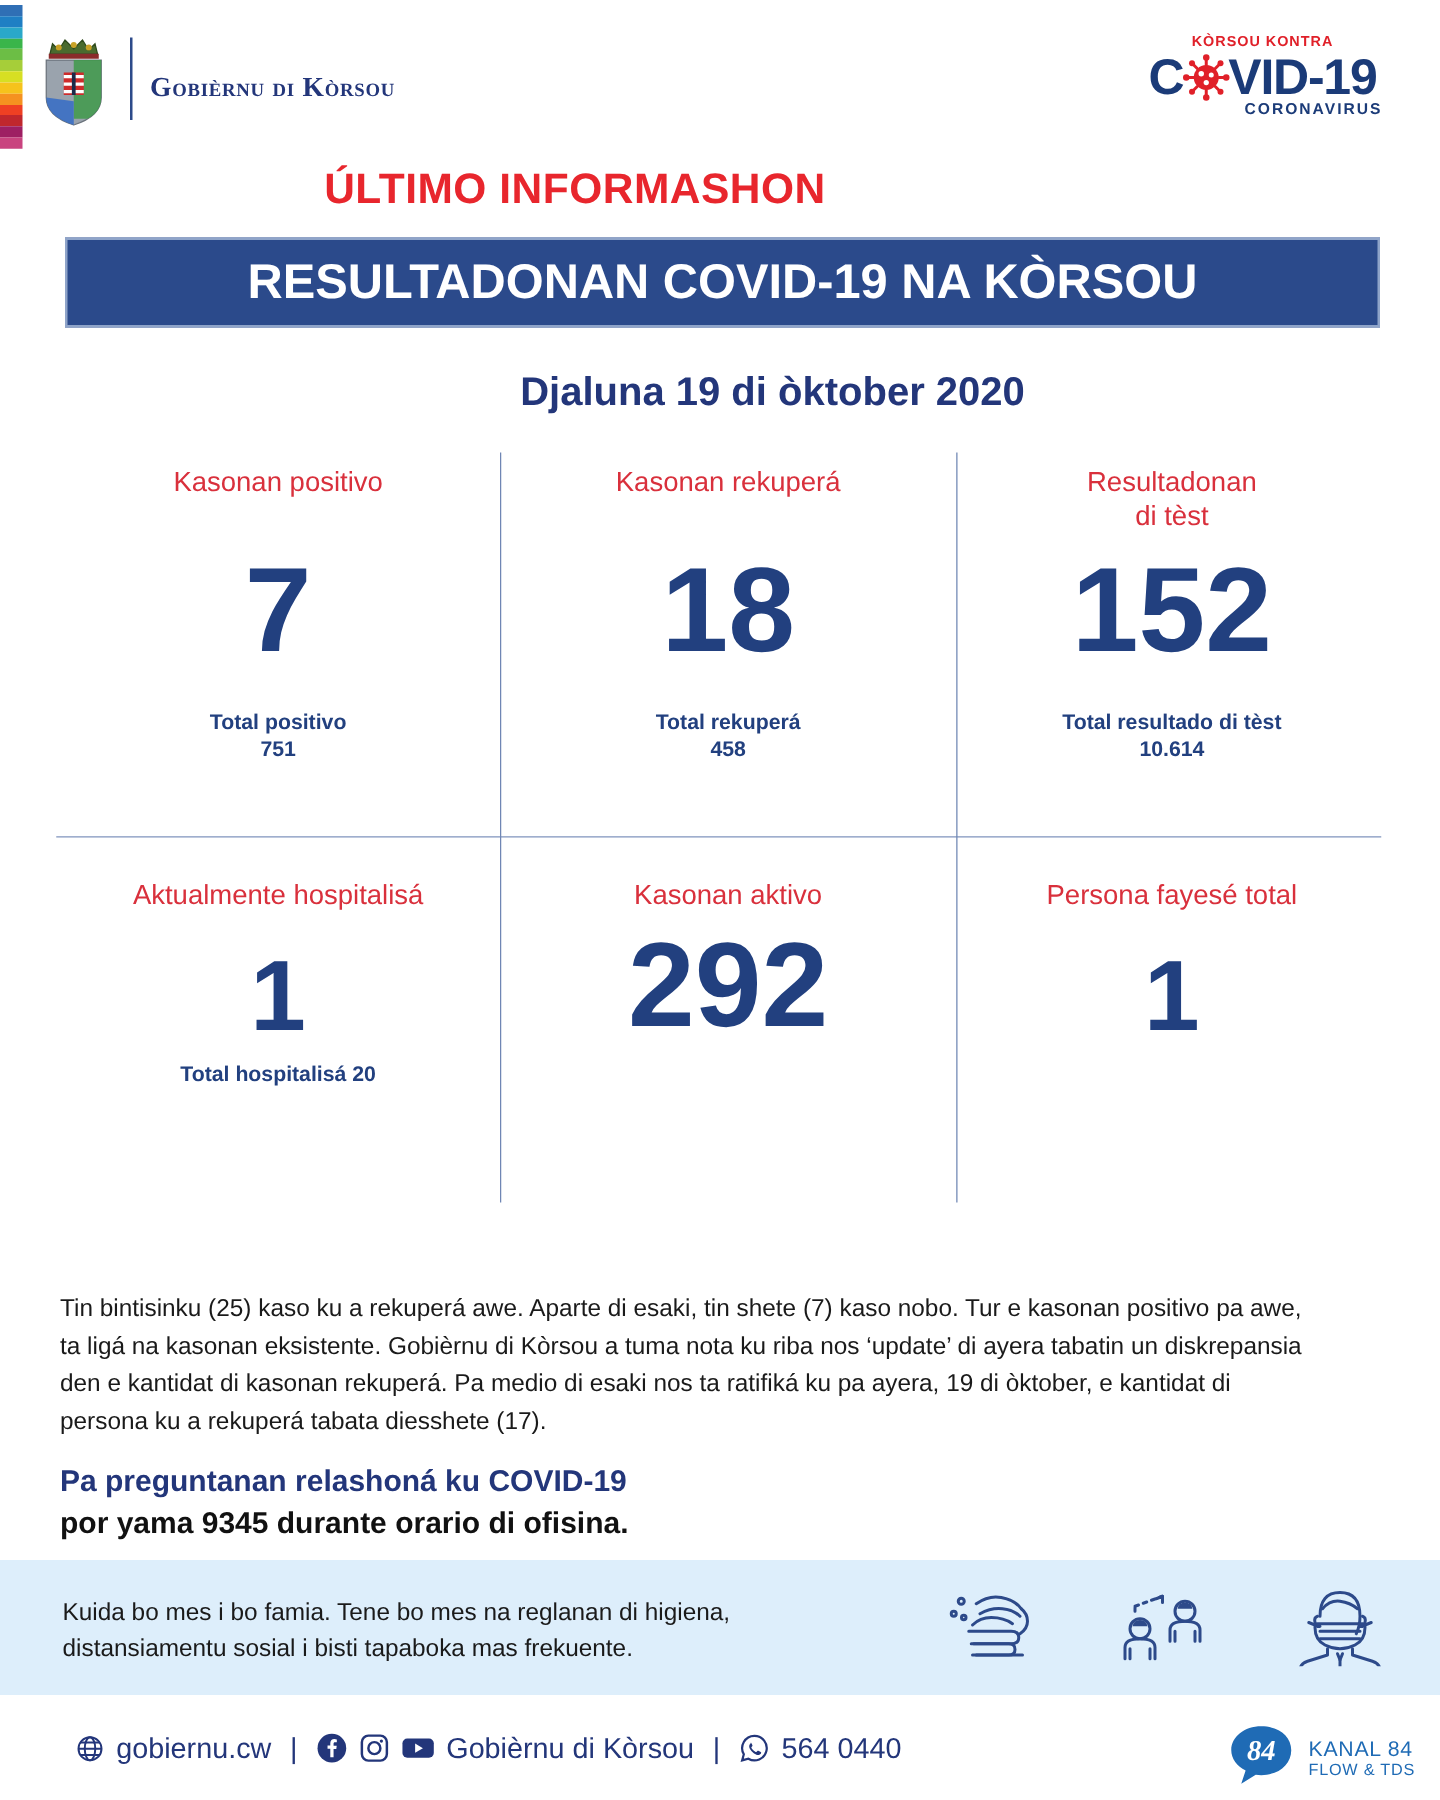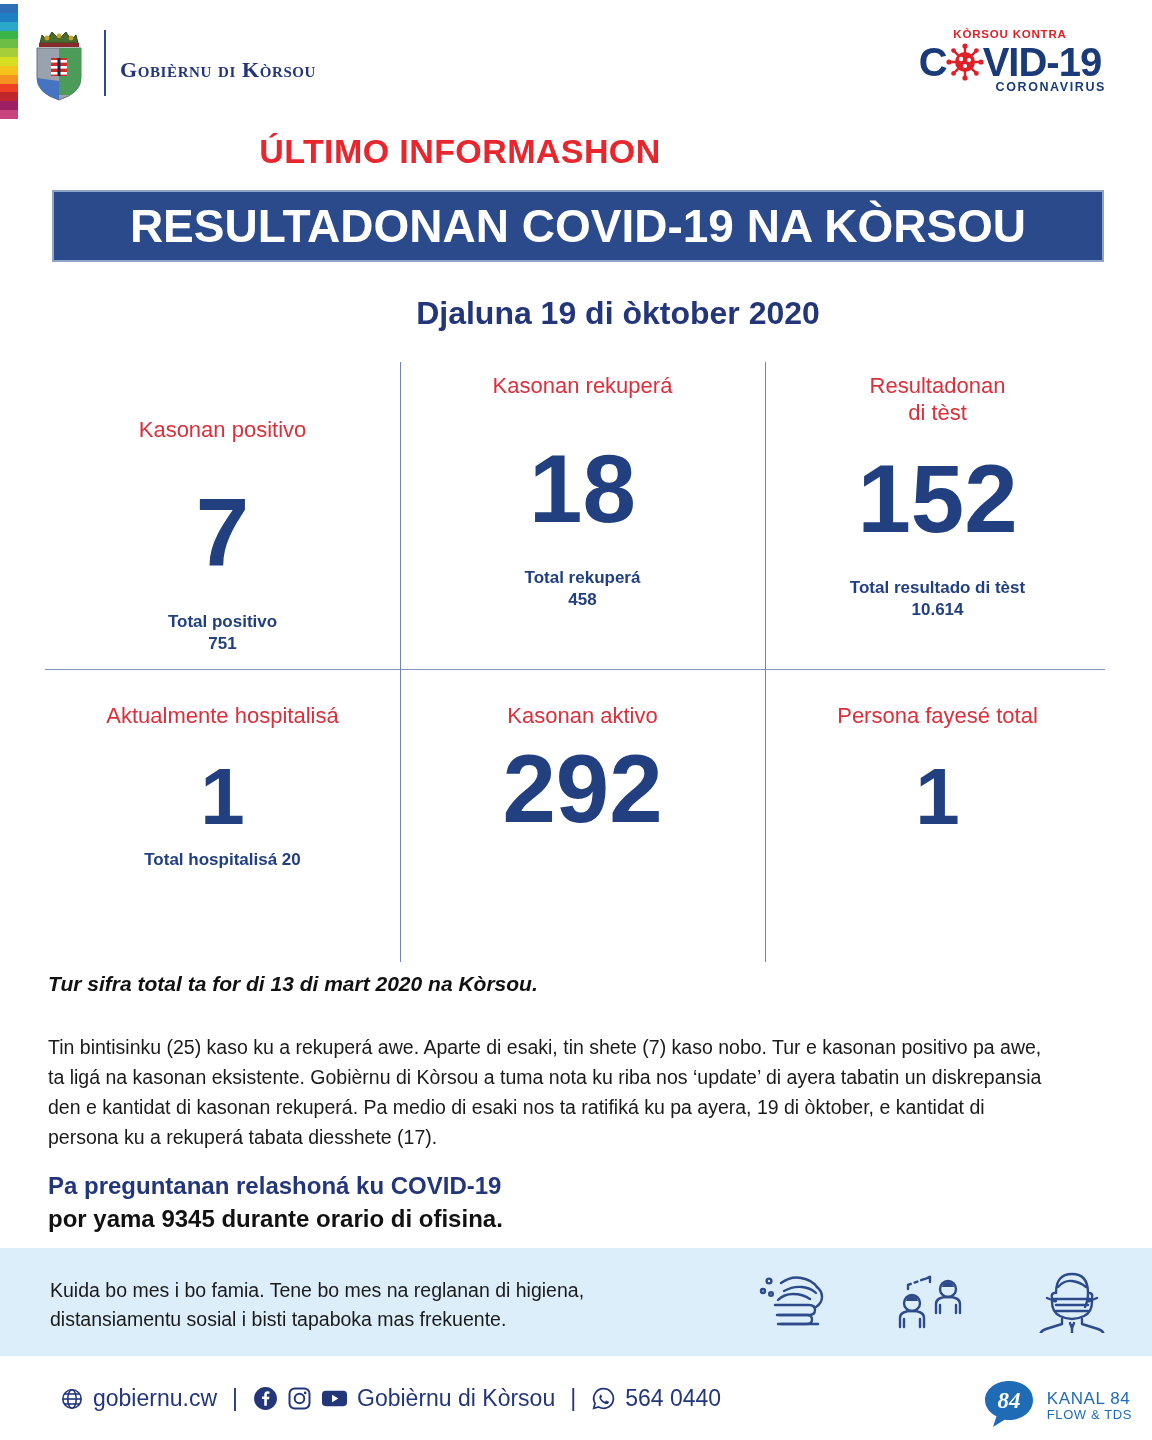--- a/index.html
+++ b/index.html
@@ -63,21 +63,21 @@
   .ultimo{
     position:absolute;left:0;top:132px;width:920px;text-align:center;
     font-size:34px;font-weight:bold;color:#e8262d;letter-spacing:.4px;
   }
   .titlebar{
     position:absolute;left:52px;top:190px;width:1048px;height:68px;
     background:#2b4a8b;border:2px solid #8fa4c9;
     display:flex;align-items:center;justify-content:center;
   }
   .titlebar span{
-    color:#ffffff;font-size:46px;font-weight:bold;letter-spacing:0px;
+    color:#ffffff;font-size:39px;font-weight:bold;letter-spacing:0px;
     white-space:nowrap;
   }
   .datesub{
     position:absolute;left:0;top:295px;width:1152px;text-align:center;
     font-size:32px;font-weight:bold;color:#23367a;margin-left:42px;
   }
 
   
   .grid{position:absolute;left:0;top:362px;width:1152px;height:600px;}
   .gline-h{
@@ -236,38 +236,38 @@
   <div class="titlebar">
     <span>RESULTADONAN COVID-19 NA KÒRSOU</span>
   </div>
   <div class="datesub">Djaluna 19 di òktober 2020</div>
 
   <div class="grid">
     <div class="gline-h"></div>
     <div class="gline-v" style="left:400px;top:0px;height:600px;"></div>
     <div class="gline-v" style="left:765px;top:0px;height:600px;"></div>
 
-    <div class="cell" style="left:45px;top:10px;width:355px;margin-top:44px;">
+    <div class="cell" style="left:45px;top:10px;width:355px;">
       <div class="c-title">Kasonan positivo</div>
       <div class="c-big" style="font-size:96px;margin-top:42px;">7</div>
       <div class="c-sub" style="margin-top:30px;">Total positivo</div>
       <div class="c-sub">751</div>
     </div>
 
     <div class="cell" style="left:400px;top:10px;width:365px;">
       <div class="c-title">Kasonan rekuperá</div>
       <div class="c-big" style="font-size:96px;margin-top:42px;">18</div>
       <div class="c-sub" style="margin-top:30px;">Total rekuperá</div>
       <div class="c-sub">458</div>
     </div>
 
     <div class="cell" style="left:765px;top:10px;width:345px;">
       <div class="c-title">Resultadonan</div>
       <div class="c-title">di tèst</div>
-      <div class="c-big" style="font-size:96px;margin-top:25px;">152</div>
+      <div class="c-big" style="font-size:96px;margin-top:15px;">152</div>
       <div class="c-sub" style="margin-top:30px;">Total resultado di tèst</div>
       <div class="c-sub">10.614</div>
     </div>
 
     <div class="cell" style="left:45px;top:340px;width:355px;">
       <div class="c-title">Aktualmente hospitalisá</div>
       <div class="c-big" style="font-size:80px;margin-top:28px;">1</div>
       <div class="c-sub" style="margin-top:12px;">Total hospitalisá 20</div>
     </div>
 
@@ -275,21 +275,20 @@
       <div class="c-title">Kasonan aktivo</div>
       <div class="c-big" style="font-size:96px;margin-top:12px;">292</div>
     </div>
 
     <div class="cell" style="left:765px;top:340px;width:345px;">
       <div class="c-title">Persona fayesé total</div>
       <div class="c-big" style="font-size:80px;margin-top:28px;">1</div>
     </div>
   </div>
 
-  <div class="note">Tur sifra total ta for di 13 di mart 2020 na Kòrsou.</div>
   <div class="para">Tin bintisinku (25) kaso ku a rekuperá awe. Aparte di esaki, tin shete (7) kaso nobo. Tur e kasonan positivo pa awe, ta ligá na kasonan eksistente. Gobièrnu di Kòrsou a tuma nota ku riba nos ‘update’ di ayera tabatin un diskrepansia den e kantidat di kasonan rekuperá. Pa medio di esaki nos ta ratifiká ku pa ayera, 19 di òktober, e kantidat di persona ku a rekuperá tabata diesshete (17).</div>
   <div class="q1">Pa preguntanan relashoná ku COVID-19</div>
   <div class="q2">por yama 9345 durante orario di ofisina.</div>
 
   <div class="banner"></div>
   <div class="banner-text">
     <div>Kuida bo mes i bo famia. Tene bo mes na reglanan di higiena,</div>
     <div>distansiamentu sosial i bisti tapaboka mas frekuente.</div>
   </div>
   <div class="banner-icons">

